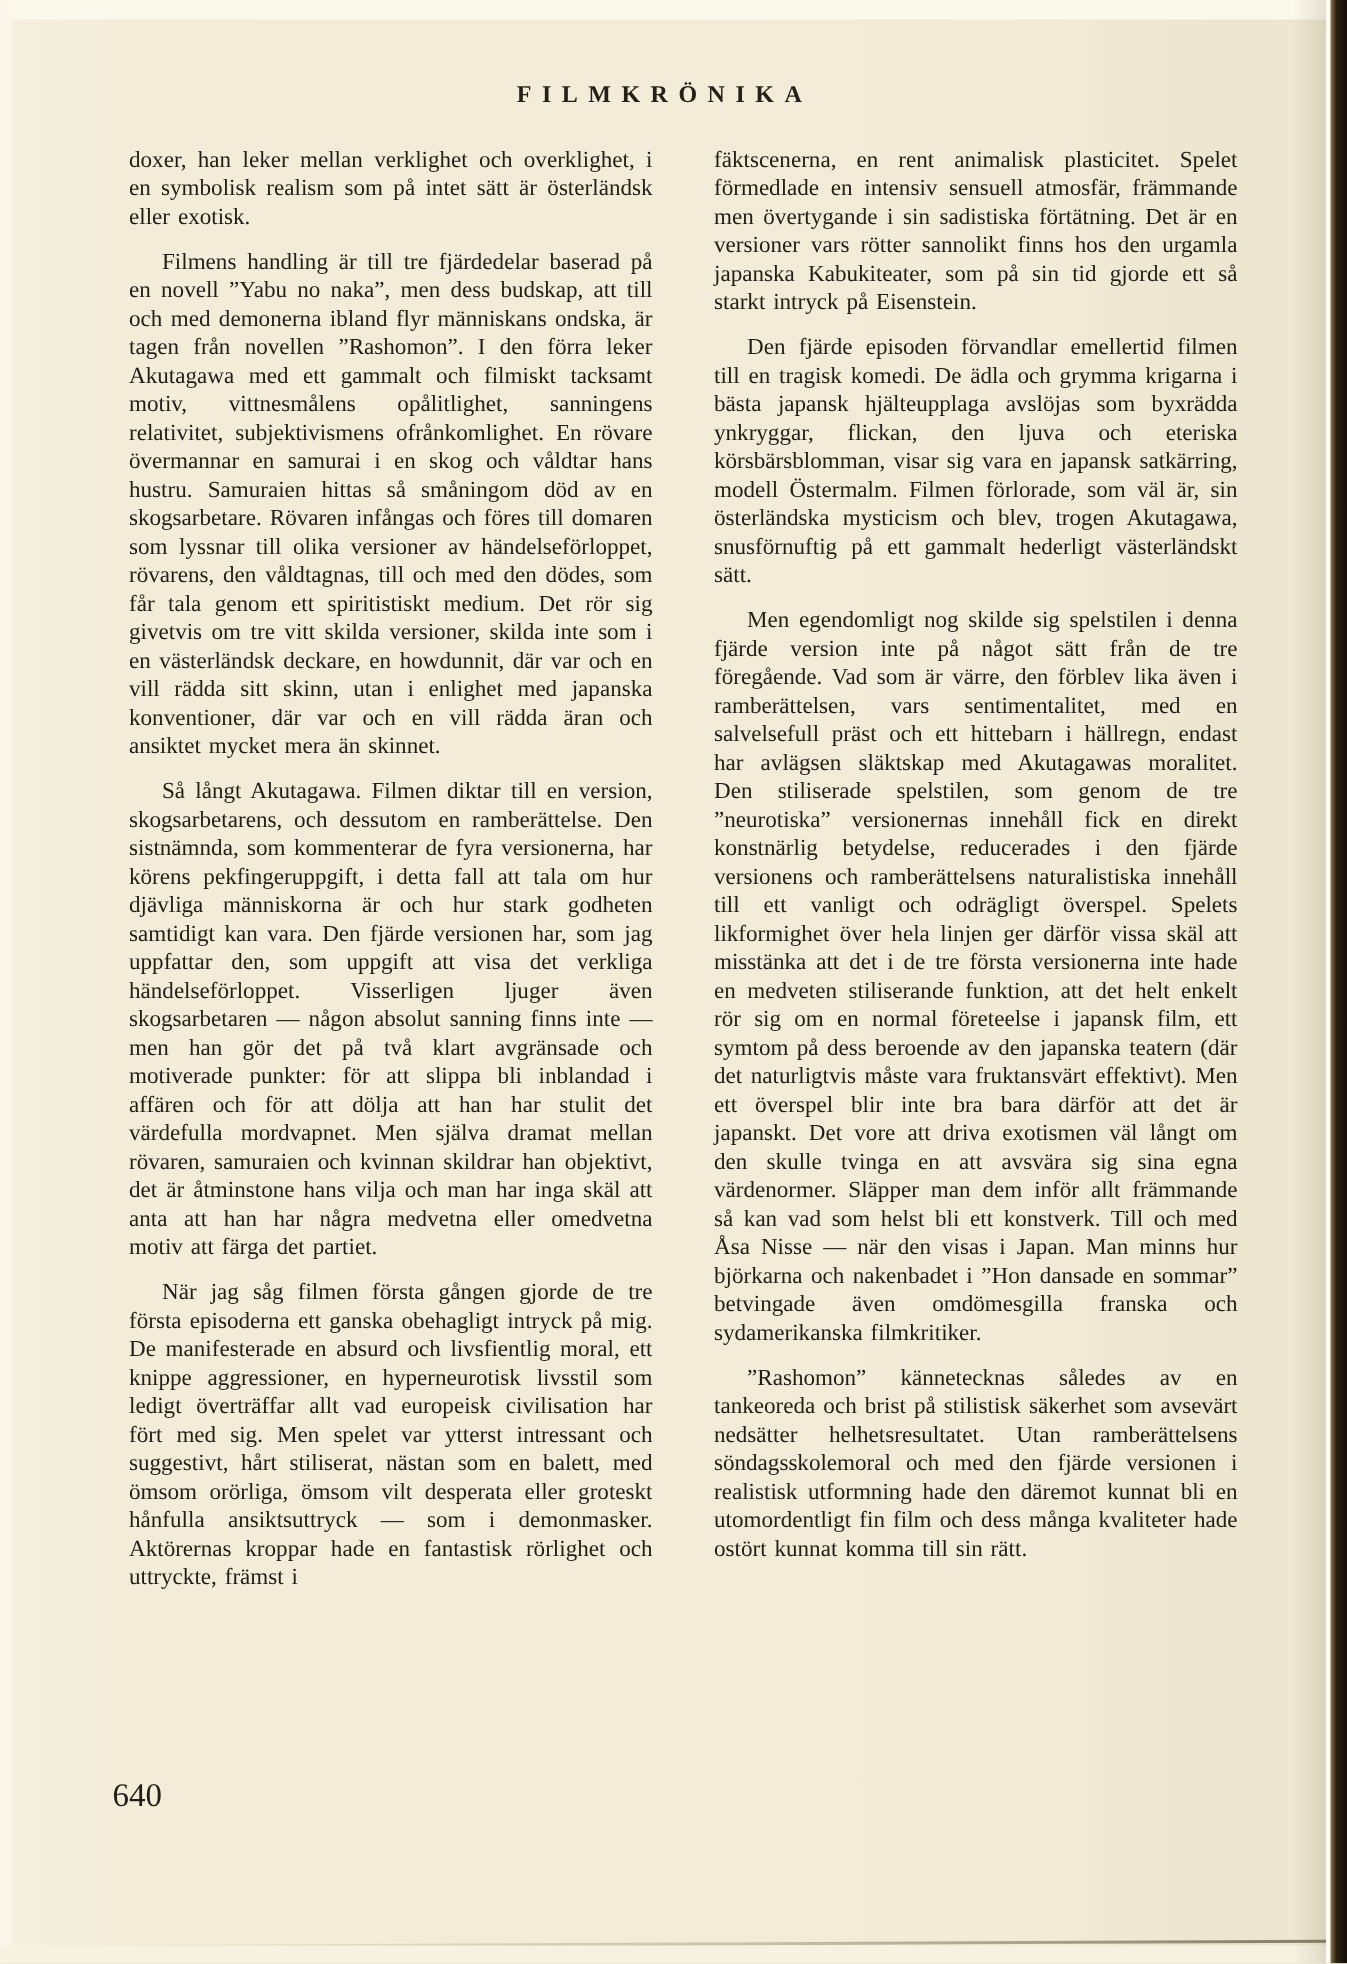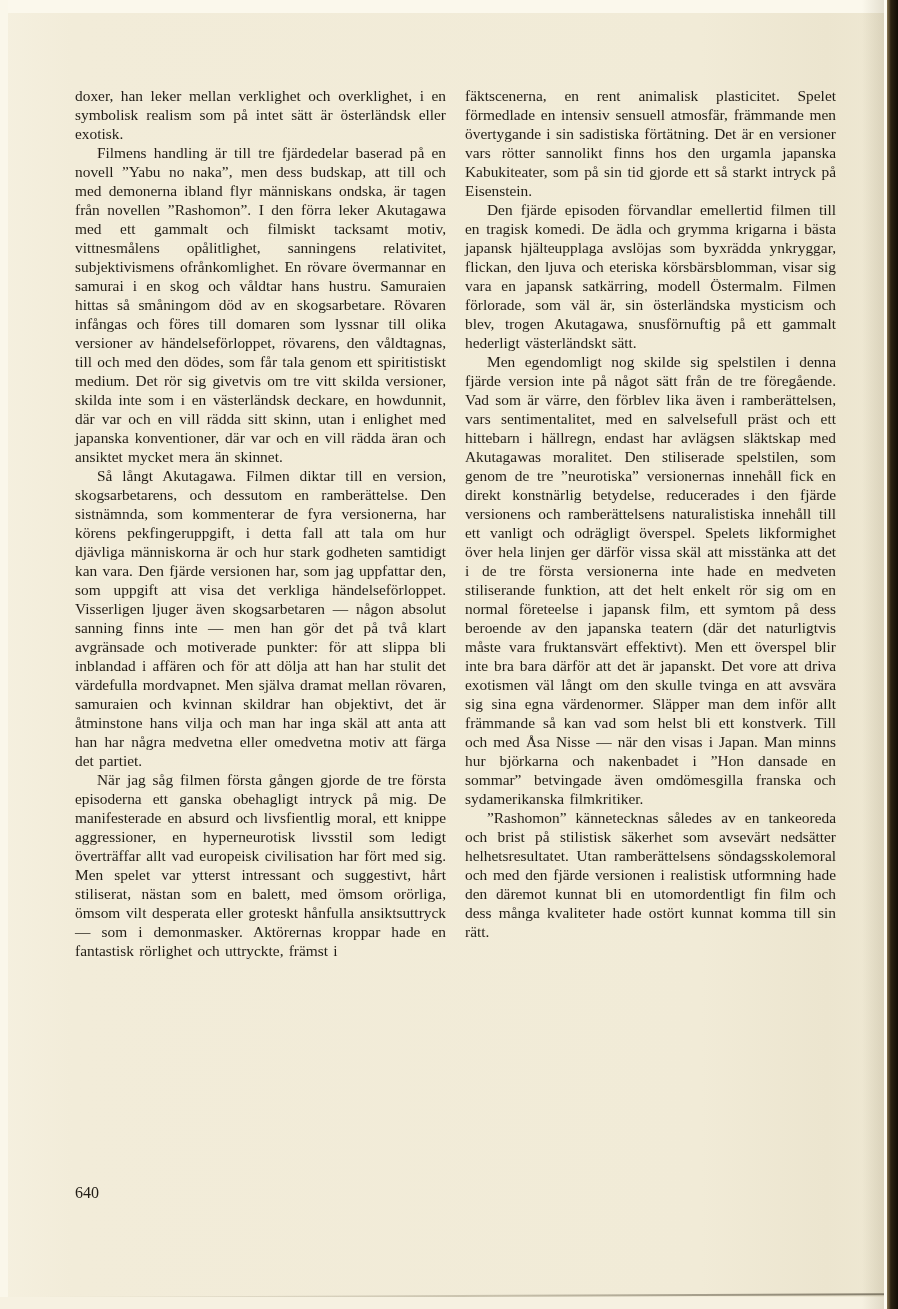--- a/index.html
+++ b/index.html
@@ -57,44 +57,45 @@
   }
   .columns {
     position: absolute;
     top: 86px; left: 75px;
     width: 761px;
     display: flex;
     gap: 19px;
   }
   .col { width: 371px; }
   .para {
-    margin: 0;
+    margin: 11px;
     text-align: justify;
     font-size: 15.4px;
     line-height: 19px;
     text-indent: 22px;
     word-spacing: 1.4px;
     color: #211c15;
   }
   .para.first { text-indent: 0; }
   .page-number {
     position: absolute;
     left: 75px; top: 1184px;
-    font-size: 16px;
+    font-size: 22px;
     color: #211c15;
   }
 </style>
 </head>
 <body>
 
 <div class="paper">
 
   <div class="edge-top"></div>
   <div class="edge-left"></div>
 
+  <div class="running-head">FILMKRÖNIKA</div>
 
   <div class="columns">
 
     <section class="col">
       <p class="para first">doxer, han leker mellan verklighet och overklighet, i en symbolisk realism som på intet sätt är österländsk eller exotisk.</p>
       <p class="para">Filmens handling är till tre fjärdedelar baserad på en novell ”Yabu no naka”, men dess budskap, att till och med demonerna ibland flyr människans ondska, är tagen från novellen ”Rashomon”. I den förra leker Akutagawa med ett gammalt och filmiskt tacksamt motiv, vittnesmålens opålitlighet, sanningens relativitet, subjektivismens ofrånkomlighet. En rövare övermannar en samurai i en skog och våldtar hans hustru. Samuraien hittas så småningom död av en skogsarbetare. Rövaren infångas och föres till domaren som lyssnar till olika versioner av händelseförloppet, rövarens, den våldtagnas, till och med den dödes, som får tala genom ett spiritistiskt medium. Det rör sig givetvis om tre vitt skilda versioner, skilda inte som i en västerländsk deckare, en howdunnit, där var och en vill rädda sitt skinn, utan i enlighet med japanska konventioner, där var och en vill rädda äran och ansiktet mycket mera än skinnet.</p>
       <p class="para">Så långt Akutagawa. Filmen diktar till en version, skogsarbetarens, och dessutom en ramberättelse. Den sistnämnda, som kommenterar de fyra versionerna, har körens pekfingeruppgift, i detta fall att tala om hur djävliga människorna är och hur stark godheten samtidigt kan vara. Den fjärde versionen har, som jag uppfattar den, som uppgift att visa det verkliga händelseförloppet. Visserligen ljuger även skogsarbetaren — någon absolut sanning finns inte — men han gör det på två klart avgränsade och motiverade punkter: för att slippa bli inblandad i affären och för att dölja att han har stulit det värdefulla mordvapnet. Men själva dramat mellan rövaren, samuraien och kvinnan skildrar han objektivt, det är åtminstone hans vilja och man har inga skäl att anta att han har några medvetna eller omedvetna motiv att färga det partiet.</p>
       <p class="para">När jag såg filmen första gången gjorde de tre första episoderna ett ganska obehagligt intryck på mig. De manifesterade en absurd och livsfientlig moral, ett knippe aggressioner, en hyperneurotisk livsstil som ledigt överträffar allt vad europeisk civilisation har fört med sig. Men spelet var ytterst intressant och suggestivt, hårt stiliserat, nästan som en balett, med ömsom orörliga, ömsom vilt desperata eller groteskt hånfulla ansiktsuttryck — som i demonmasker. Aktörernas kroppar hade en fantastisk rörlighet och uttryckte, främst i</p>
     </section>
 

